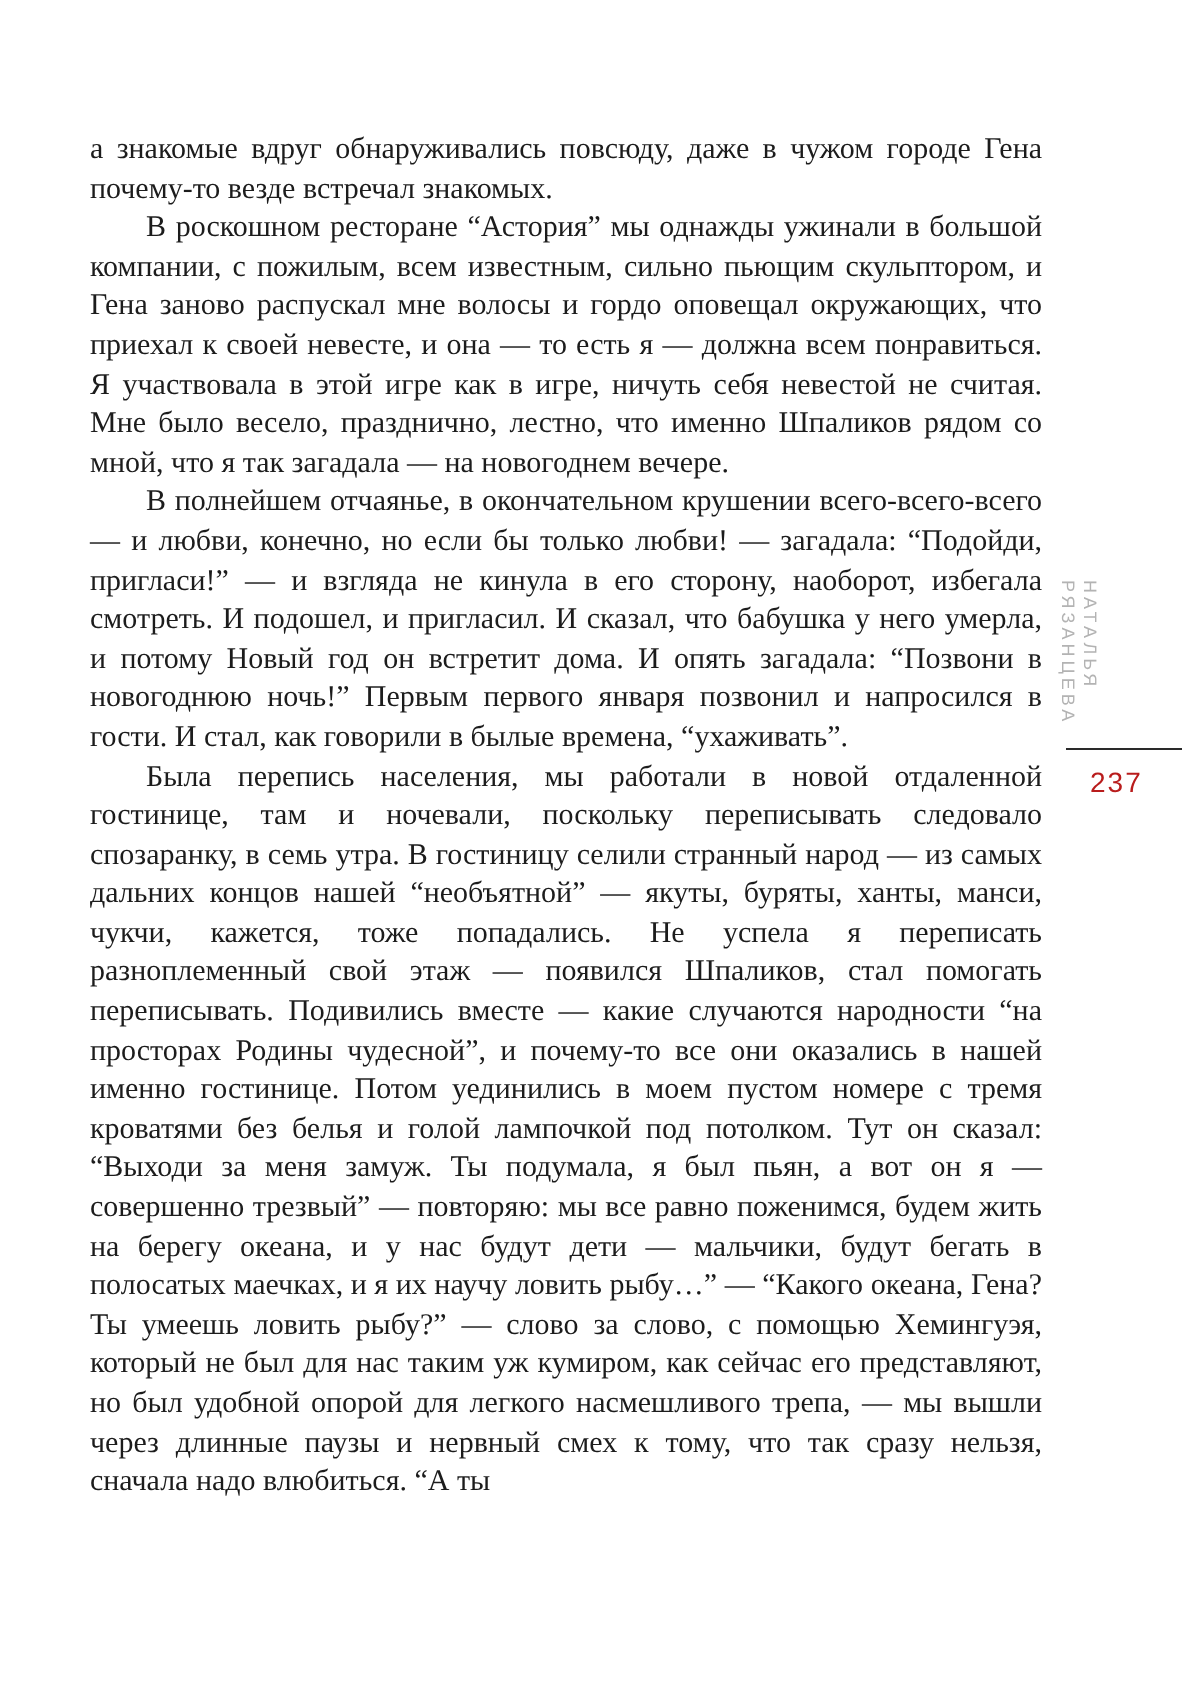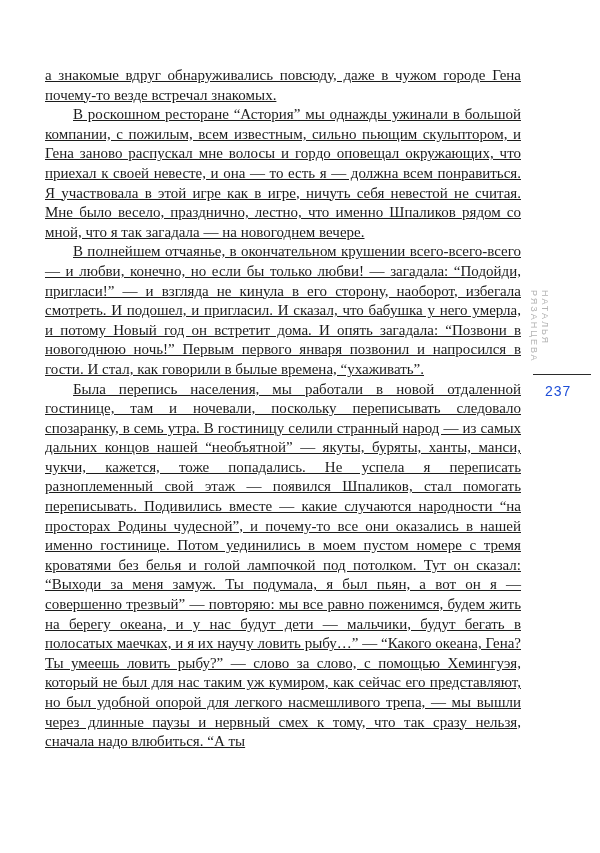--- a/index.html
+++ b/index.html
@@ -17,21 +17,20 @@
   }
   .text-block {
     position: absolute;
     left: 45px;
     top: 66px;
     width: 476px;
     color: #1c1c1c;
     font-size: 15px;
     line-height: 19.6px;
     text-align: justify;
-    text-decoration: underline;
   }
   .text-block p {
     margin: 0;
     padding: 0;
   }
   .text-block p.indent {
     text-indent: 28px;
   }
   .sidebar-author {
     position: absolute;
@@ -54,21 +53,21 @@
     height: 1px;
     background: #2a2a2a;
   }
   .page-number {
     position: absolute;
     left: 545px;
     top: 383px;
     font-family: "Liberation Sans", "DejaVu Sans", sans-serif;
     font-size: 14px;
     letter-spacing: 1px;
-    color: #1d4ed8;
+    color: #b91c1c;
   }
 </style>
 </head>
 <body>
 
 <div class="page">
 
   <div class="text-block">
     <p>а знакомые вдруг обнаруживались повсюду, даже в чужом городе Гена почему-то везде встречал знакомых.</p>
     <p class="indent">В роскошном ресторане “Астория” мы однажды ужинали в большой компании, с пожилым, всем известным, сильно пьющим скульптором, и Гена заново распускал мне волосы и гордо оповещал окружающих, что приехал к своей невесте, и она — то есть я — должна всем понравиться. Я участвовала в этой игре как в игре, ничуть себя невестой не считая. Мне было весело, празднично, лестно, что именно Шпаликов рядом со мной, что я так загадала — на новогоднем вечере.</p>

